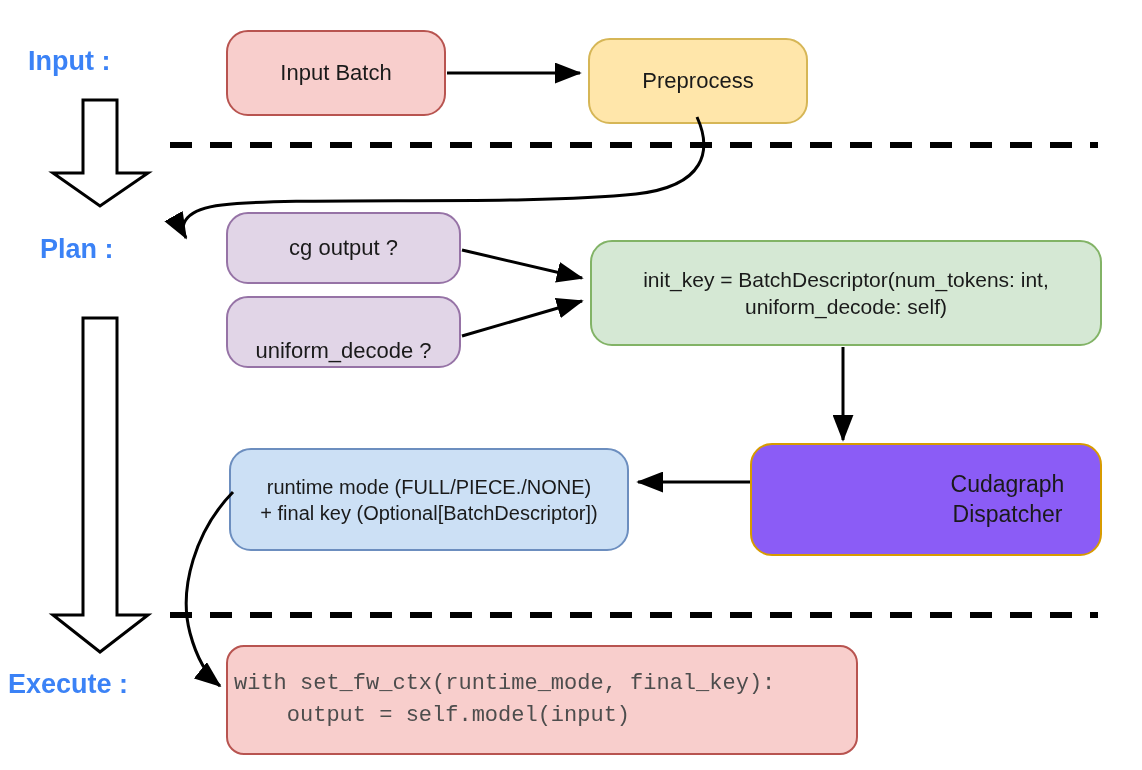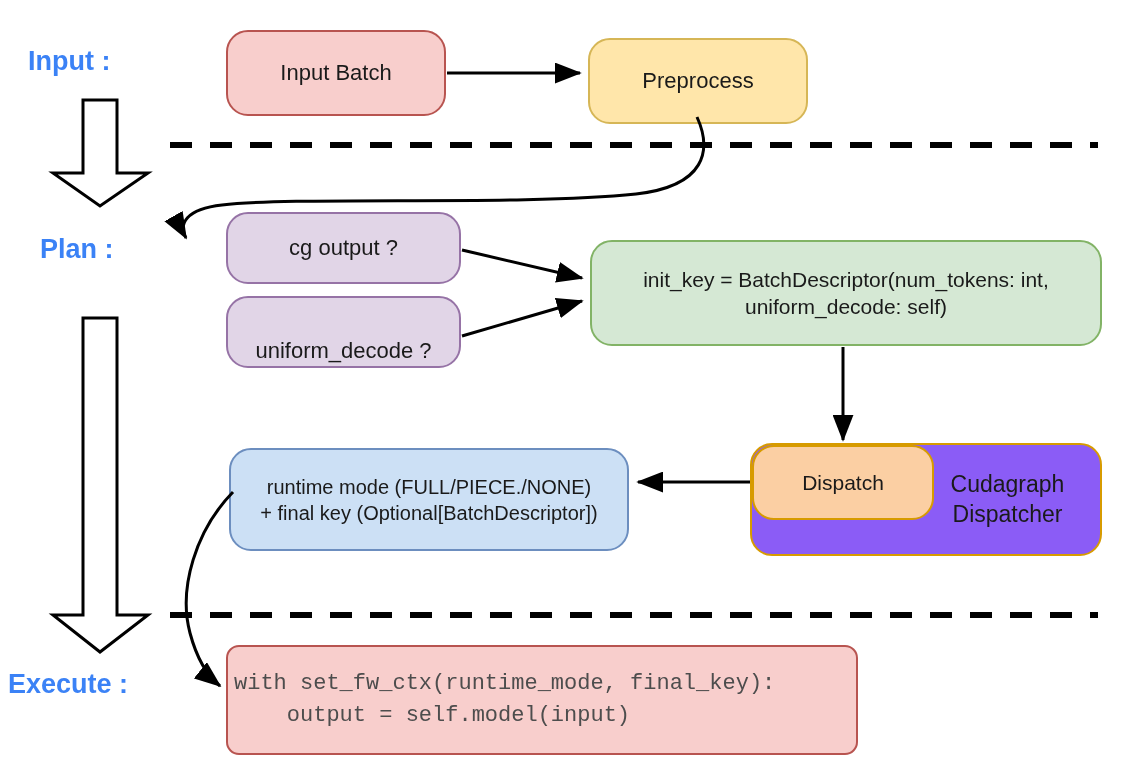--- a/index.html
+++ b/index.html
@@ -101,30 +101,27 @@
   <div class="node" style="left:590px; top:240px; width:512px; height:106px; background:#d5e8d4; border-color:#82b366; font-size:21px;">
     <span class="node-text">init_key = BatchDescriptor(num_tokens: int,
 uniform_decode: self)</span>
   </div>
 
   <div class="node" style="left:750px; top:443px; width:352px; height:113px; background:#8b5cf6; border-color:#d79b00; font-size:23px; justify-content:flex-end;align-items:center;">
     <span class="node-text" style="width:165px;">Cudagraph
 Dispatcher</span>
   </div>
 
-  <div class="node" style="left:752px; top:445px; width:182px; height:75px; background:#fbcfa3; border-color:#d79b00; font-size:21px;">
-    <span class="node-text">Dispatch</span>
-  </div>
 
   <div class="node" style="left:229px; top:448px; width:400px; height:103px; background:#cce0f5; border-color:#6c8ebf; font-size:20px;">
     <span class="node-text">runtime mode (FULL/PIECE./NONE)
 + final key (Optional[BatchDescriptor])</span>
   </div>
 
-  <div class="code-node" style="left:226px; top:645px; width:632px; height:110px;">
+  <div class="code-node" style="left:226px; top:645px; width:632px; height:110px;border-radius:18px;">
     <div>
       <span class="code-text">with set_fw_ctx(runtime_mode, final_key):</span>
       <span class="code-text">    output = self.model(input)</span>
     </div>
   </div>
 
   <svg class="layer" viewBox="0 0 1142 770">
     <defs>
       <marker id="arrowhead" markerWidth="9" markerHeight="7" refX="8.4" refY="3.5" orient="auto" markerUnits="strokeWidth">
         <polygon points="0 0, 9 3.5, 0 7" fill="#000000"></polygon>

